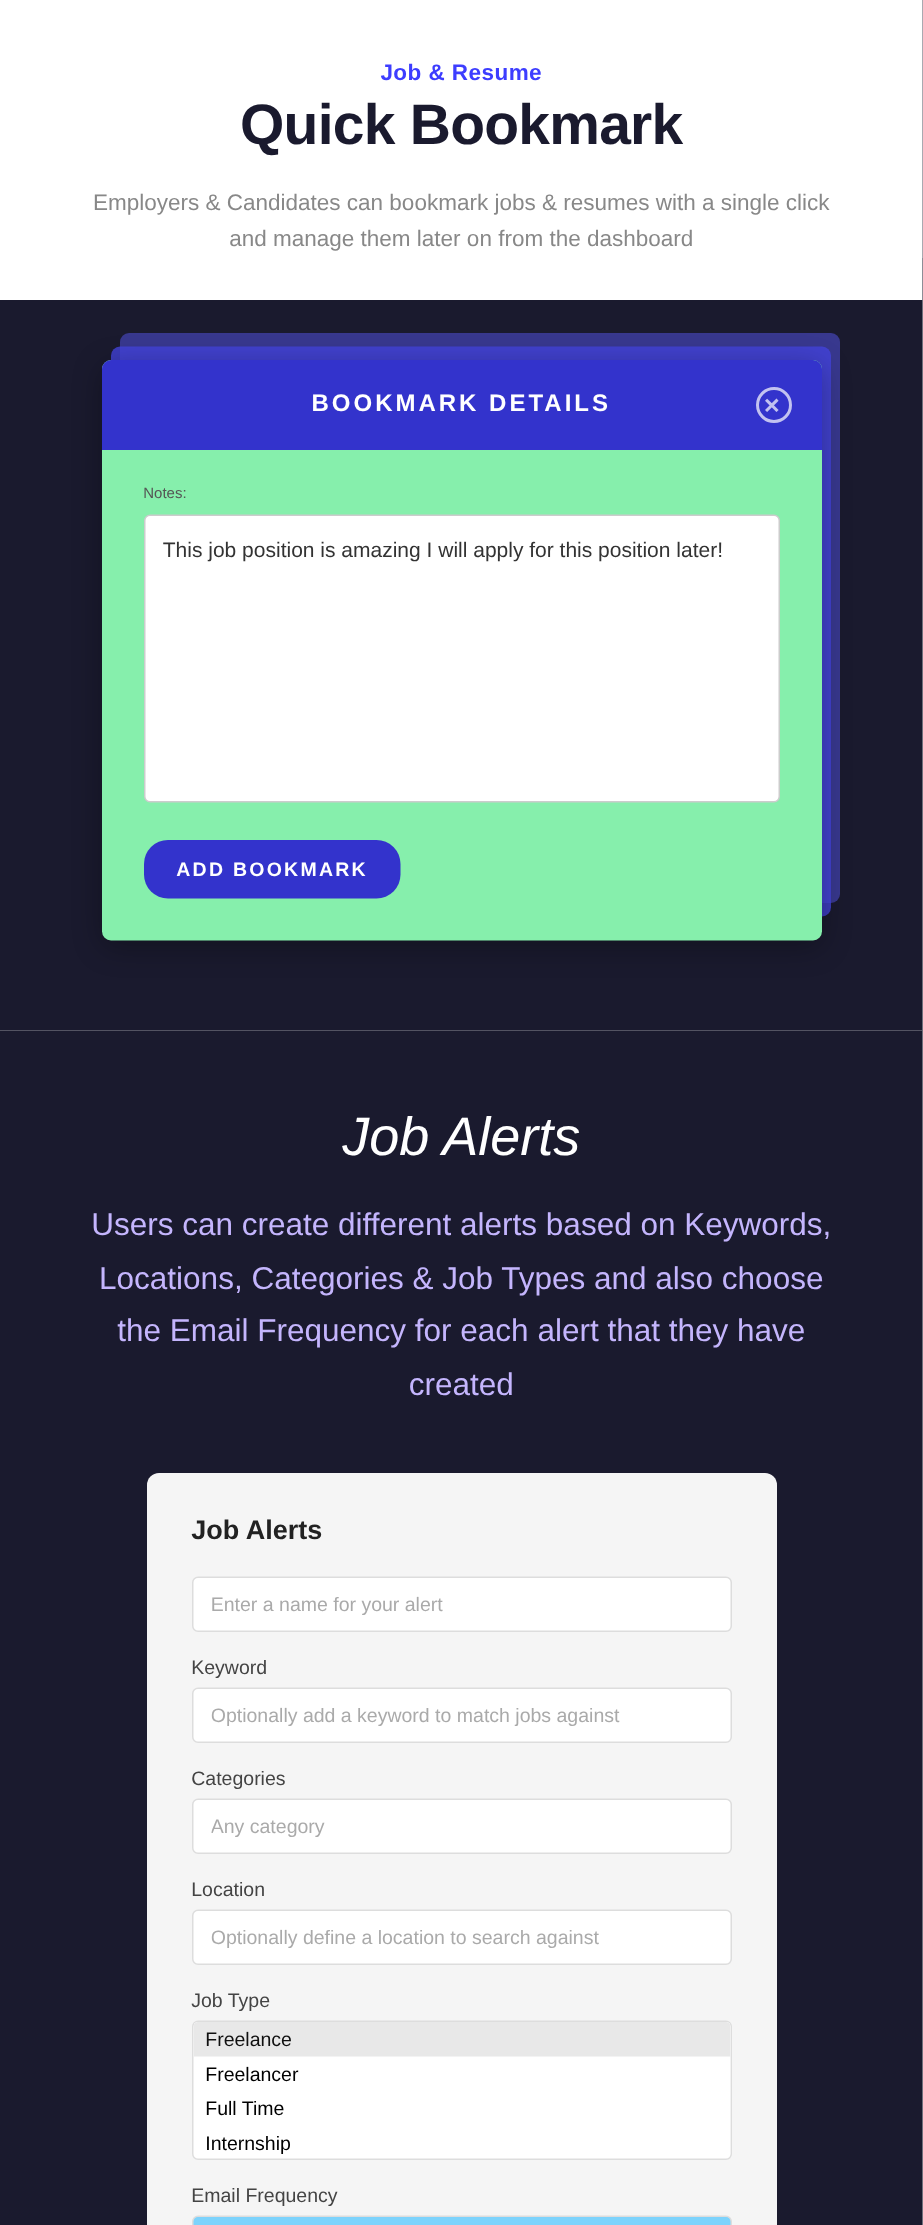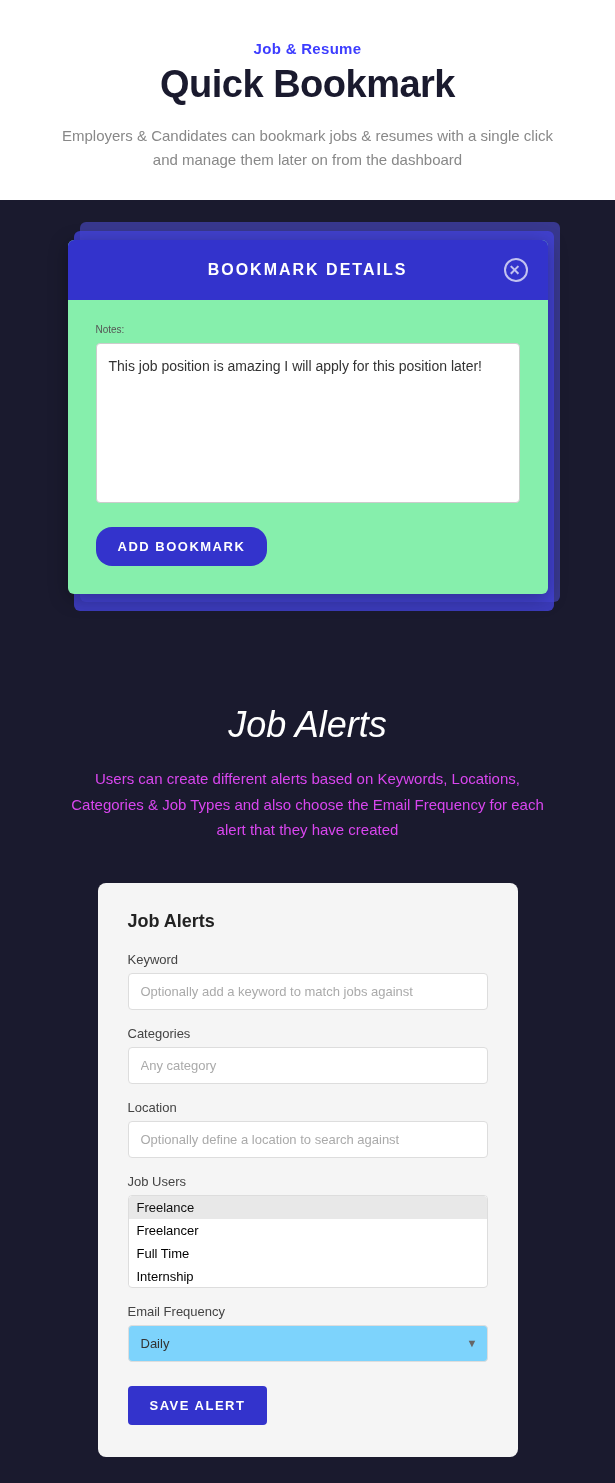--- a/index.html
+++ b/index.html
@@ -121,21 +121,21 @@
     .bookmark-body {
       padding: 24px 28px 28px 28px;
     }
     .notes-label {
       font-size: 10px;
       color: #555;
       margin-bottom: 8px;
     }
     .notes-textarea {
       width: 100%;
-      height: 160px;
+      height: 192px;
       border: 1px solid #ccc;
       border-radius: 4px;
       padding: 12px;
       font-size: 14px;
       color: #333;
       resize: none;
       line-height: 1.5;
       font-family: Arial, sans-serif;
     }
     .add-bookmark-btn {
@@ -159,22 +159,22 @@
       padding: 50px 30px 60px 30px;
     }
     .alerts-title {
       color: #fff;
       font-size: 36px;
       font-weight: 400;
       margin-bottom: 20px;
       font-style: italic;
     }
     .alerts-desc {
-      color: #d946ef;
-      font-size: 15px;
+      color: #c4b5fd;
+      font-size: 21px;
       line-height: 1.7;
       max-width: 500px;
       margin: 0 auto 40px auto;
     }
 
     
     .alerts-card {
       background: #f5f5f5;
       border-radius: 8px;
       padding: 28px 30px 32px 30px;
@@ -307,39 +307,40 @@
 </div>
 
 <div class="alerts-section">
   <div class="alerts-title">Job Alerts</div>
   <div class="alerts-desc">Users can create different alerts based on Keywords, Locations, Categories &amp; Job Types and also choose the Email Frequency for each alert that they have created</div>
 
   <div class="alerts-card">
     <div class="alerts-card-title">Job Alerts</div>
 
     <div class="form-group">
+      <input class="form-input" type="text" placeholder="Enter a name for your alert" style="">
     </div>
 
     <div class="form-group">
       <label class="form-label">Keyword</label>
       <input class="form-input" type="text" placeholder="Optionally add a keyword to match jobs against" style="">
     </div>
 
     <div class="form-group">
       <label class="form-label">Categories</label>
       <input class="form-input" type="text" placeholder="Any category" style="">
     </div>
 
     <div class="form-group">
       <label class="form-label">Location</label>
       <input class="form-input" type="text" placeholder="Optionally define a location to search against" style="">
     </div>
 
     <div class="form-group">
-      <label class="form-label">Job Users</label>
+      <label class="form-label">Job Type</label>
       <div class="job-type-select">
         <select class="job-type-list" multiple="" size="4">
           <option selected="">Freelance</option>
           <option>Freelancer</option>
           <option>Full Time</option>
           <option>Internship</option>
           <option>Part Time</option>
         </select>
       </div>
     </div>

